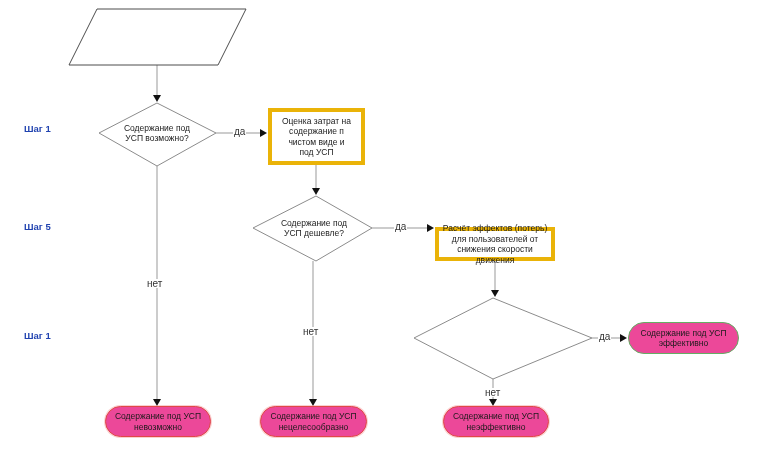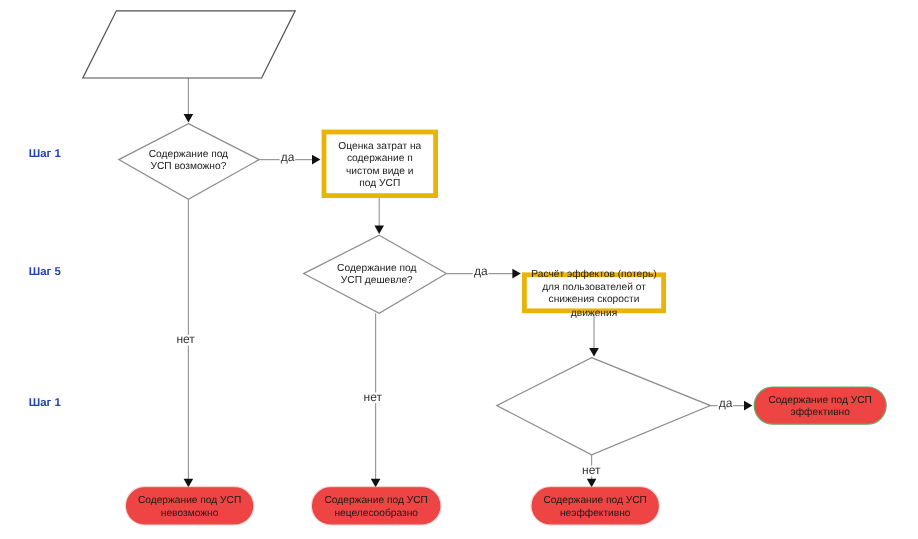--- a/index.html
+++ b/index.html
@@ -14,21 +14,21 @@
     text-align:center; white-space:pre-line; font-size:8.5px; line-height:10.5px;
     color:#1a1a1a;
   }
   .process {
     position:absolute; border:4px solid #eab308; background:#ffffff;
     display:flex; align-items:center; justify-content:center;
     text-align:center; white-space:pre-line; font-size:8.5px; line-height:10.5px;
     color:#1a1a1a;
   }
   .terminal {
-    position:absolute; background:#ef4444; border-radius:16px;
+    position:absolute; background:#ec4899; border-radius:16px;
     display:flex; align-items:center; justify-content:center;
     text-align:center; white-space:pre-line; font-size:8.5px; line-height:10.5px;
     color:#1a1a1a;
   }
   .terminal.red   { border:1.5px solid #e04848; box-shadow:0 0 0 1px rgba(240,120,120,0.35); }
   .terminal.green { border:1.5px solid #64ae64; }
   .step-label {
     position:absolute; color:#2143b0; font-weight:bold; font-size:9.5px;
   }
   .edge-label {

